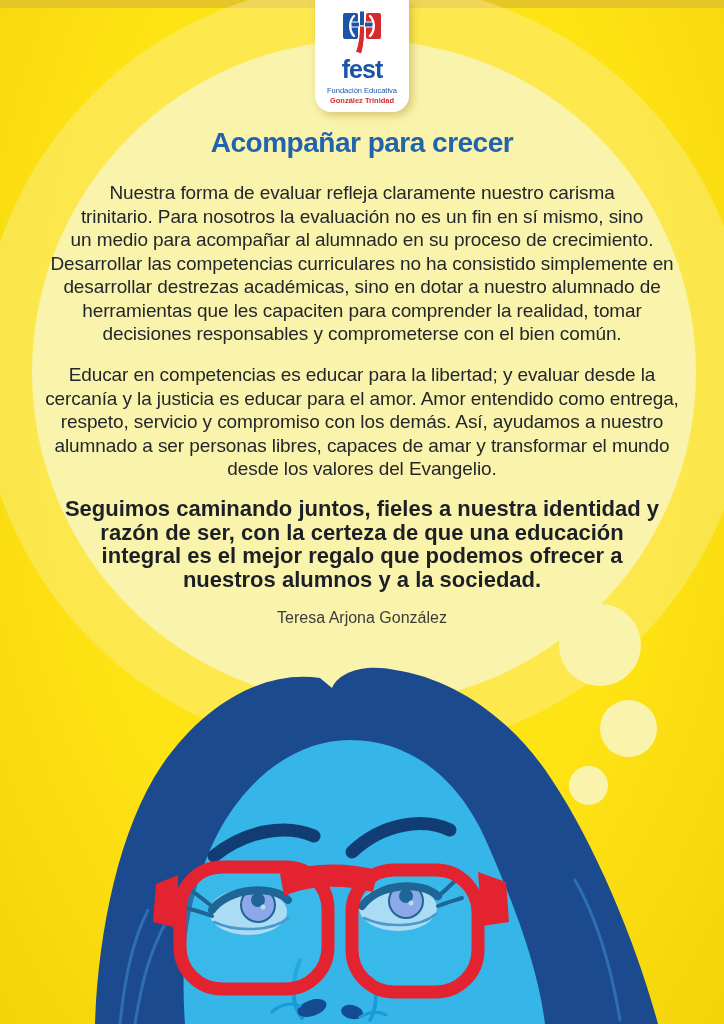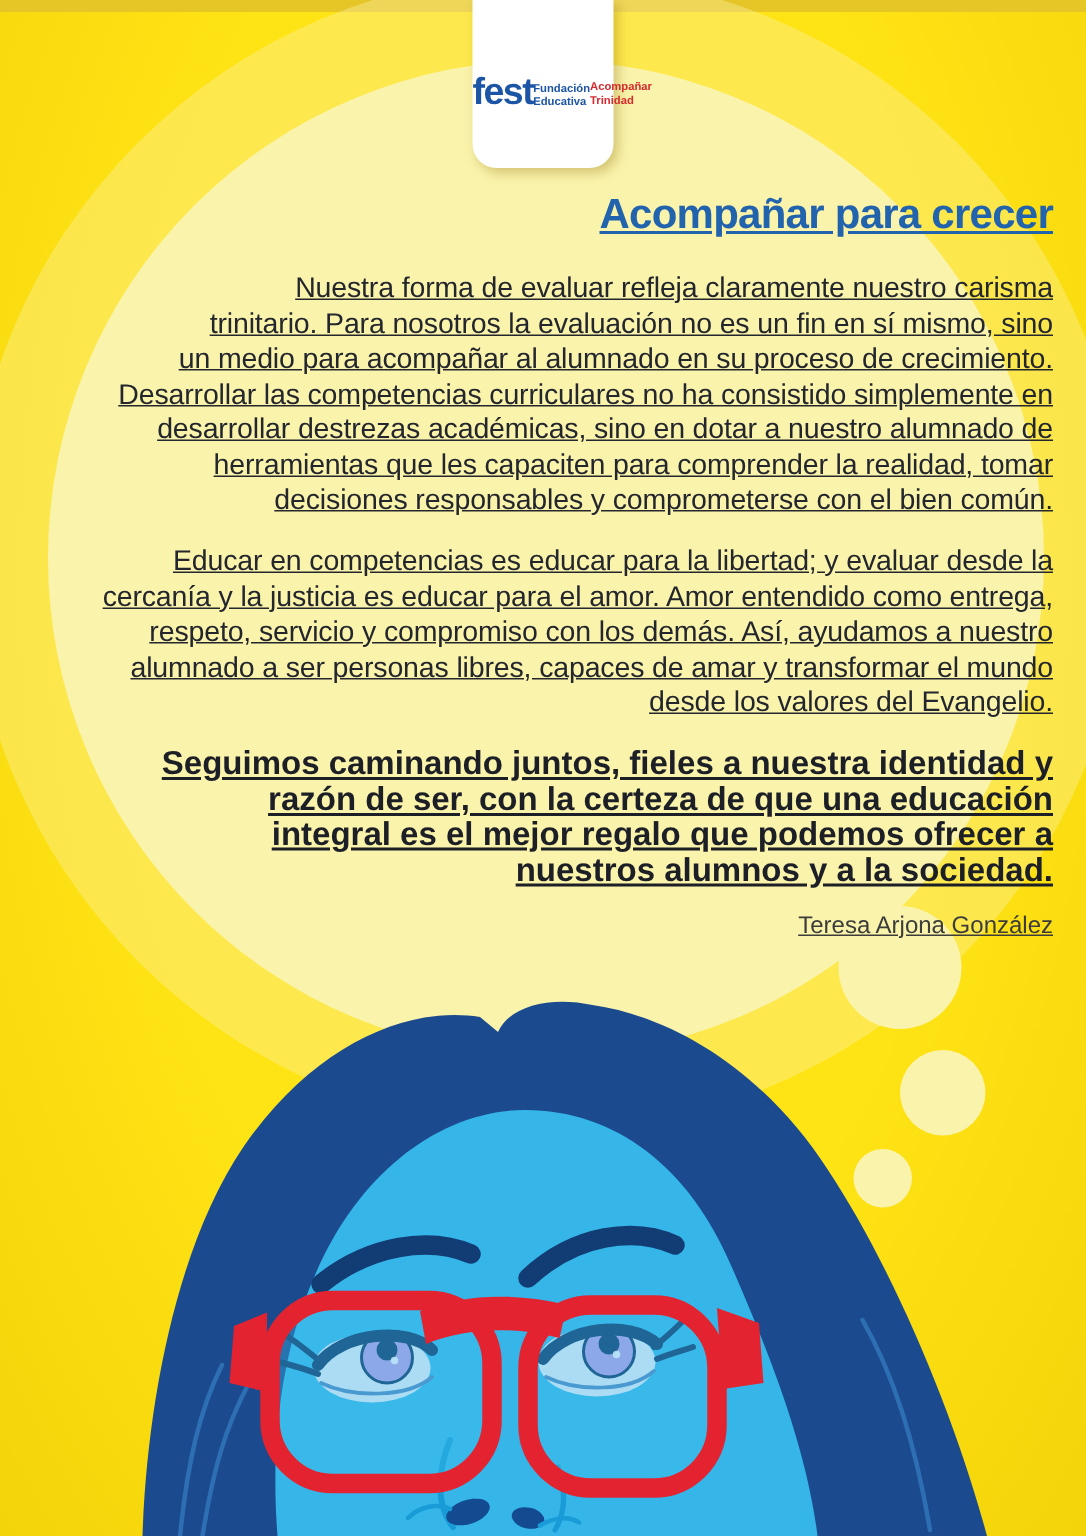--- a/index.html
+++ b/index.html
@@ -31,33 +31,33 @@
   .bubble.b1{left:559px;top:604px;width:82px;height:82px;}
   .bubble.b2{left:600px;top:700px;width:57px;height:57px;}
   .bubble.b3{left:569px;top:766px;width:39px;height:39px;}
 
   
   .badge{
     position:absolute;left:315px;top:0;width:94px;height:112px;
     background:#ffffff;
     border-radius:0 0 16px 16px;
     box-shadow:3px 3px 8px rgba(140,110,10,0.35);
-    display:flex;flex-direction:row;align-items:center;
+    display:flex;flex-direction:column;align-items:center;
     padding-top:10px;box-sizing:border-box;
     z-index:5;
   }
   .badge .brand{
     color:#1c55a5;font-weight:bold;font-size:25px;line-height:1;
     letter-spacing:-1px;margin-top:1px;
   }
-  .badge .sub1{color:#1c55a5;font-size:7.5px;font-weight:bold;margin-top:4px;}
+  .badge .sub1{color:#1c55a5;font-size:7.5px;font-weight:normal;margin-top:4px;}
   .badge .sub2{color:#d52a2e;font-size:7.5px;font-weight:bold;margin-top:1px;}
 
   
-  .thought-text{position:absolute;left:22px;width:680px;text-align:right;z-index:4;text-decoration:underline;}
+  .thought-text{position:absolute;left:22px;width:680px;text-align:center;z-index:4;}
   .title{top:127px;color:#2263ae;font-weight:bold;font-size:28px;letter-spacing:-0.5px;}
   .para{color:#24262d;font-size:19px;line-height:23.5px;white-space:pre-line;letter-spacing:-0.1px;}
   .p1{top:181px;}
   .p2{top:363px;}
   .emph{top:497px;color:#1d1f26;font-weight:bold;font-size:22px;line-height:23.5px;white-space:pre-line;}
   .attribution{top:609px;color:#3c3c3c;font-size:16px;}
 
   .illustration{position:absolute;left:0;top:660px;z-index:6;}
 </style>
 </head>
@@ -79,21 +79,21 @@
       <rect x="1" y="3" width="15" height="26" rx="2" fill="#1c55a5"></rect>
       <path d="M12,6 C7,11 7,21 12,26" stroke="#ffffff" stroke-width="2.4" fill="none" stroke-linecap="round"></path>
       <rect x="24" y="3" width="15" height="26" rx="2" fill="#d52a2e"></rect>
       <path d="M28,6 C33,11 33,21 28,26" stroke="#ffffff" stroke-width="2.4" fill="none" stroke-linecap="round"></path>
       <rect x="9" y="12" width="22" height="5" fill="#1c55a5" stroke="#ffffff" stroke-width="1"></rect>
       <rect x="17.5" y="1" width="5" height="15" fill="#1c55a5" stroke="#ffffff" stroke-width="1"></rect>
       <path d="M17.5,16 C17.5,25 16.5,34 13.5,42 L19.5,44 C22.5,34 22.7,24 22.5,16 Z" fill="#d52a2e" stroke="#ffffff" stroke-width="1"></path>
     </svg>
     <div class="brand">fest</div>
     <div class="sub1">Fundación Educativa</div>
-    <div class="sub2">Acompañar Trinidad</div>
+    <div class="sub2">González Trinidad</div>
   </div>
 
   <div class="thought-text title">Acompañar para crecer</div>
   <div class="thought-text para p1">Nuestra forma de evaluar refleja claramente nuestro carisma
 trinitario. Para nosotros la  evaluación no es un fin en sí mismo, sino
 un medio para acompañar al alumnado en su proceso de crecimiento.
 Desarrollar las competencias curriculares no ha consistido simplemente en
 desarrollar destrezas académicas, sino en dotar a nuestro alumnado de
 herramientas que les capaciten para comprender la realidad, tomar
 decisiones responsables y comprometerse con el bien común.</div>

